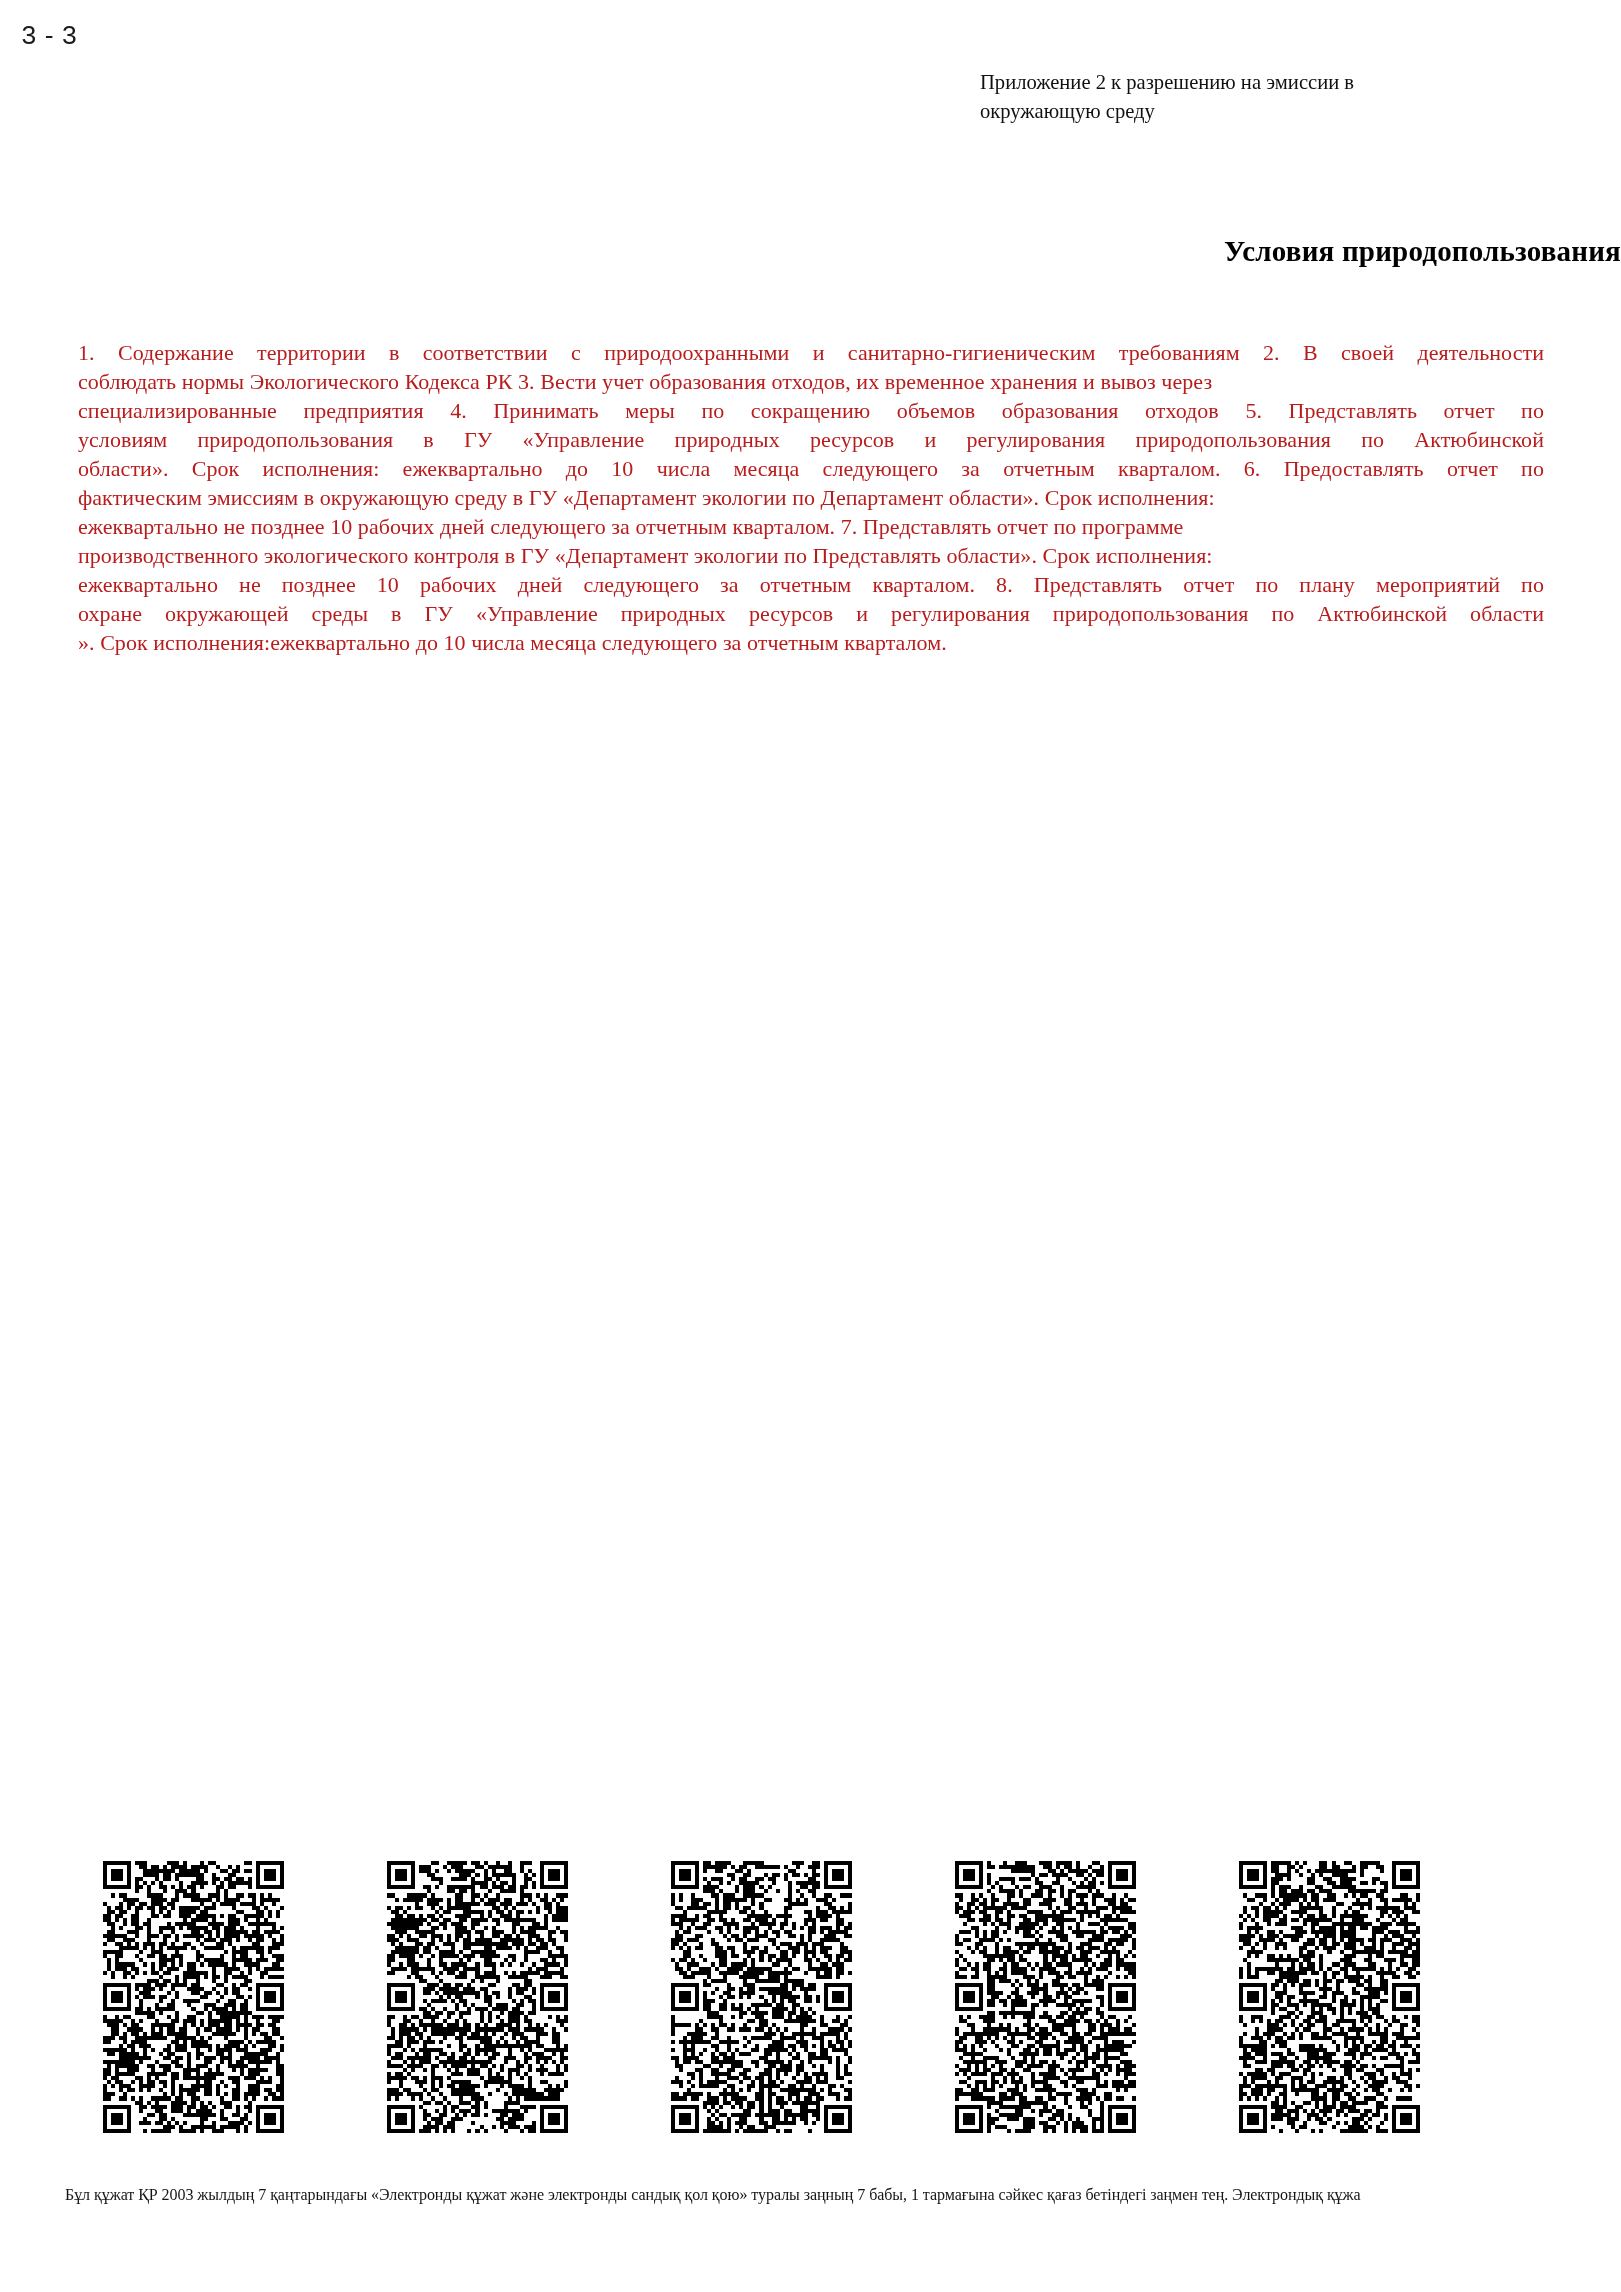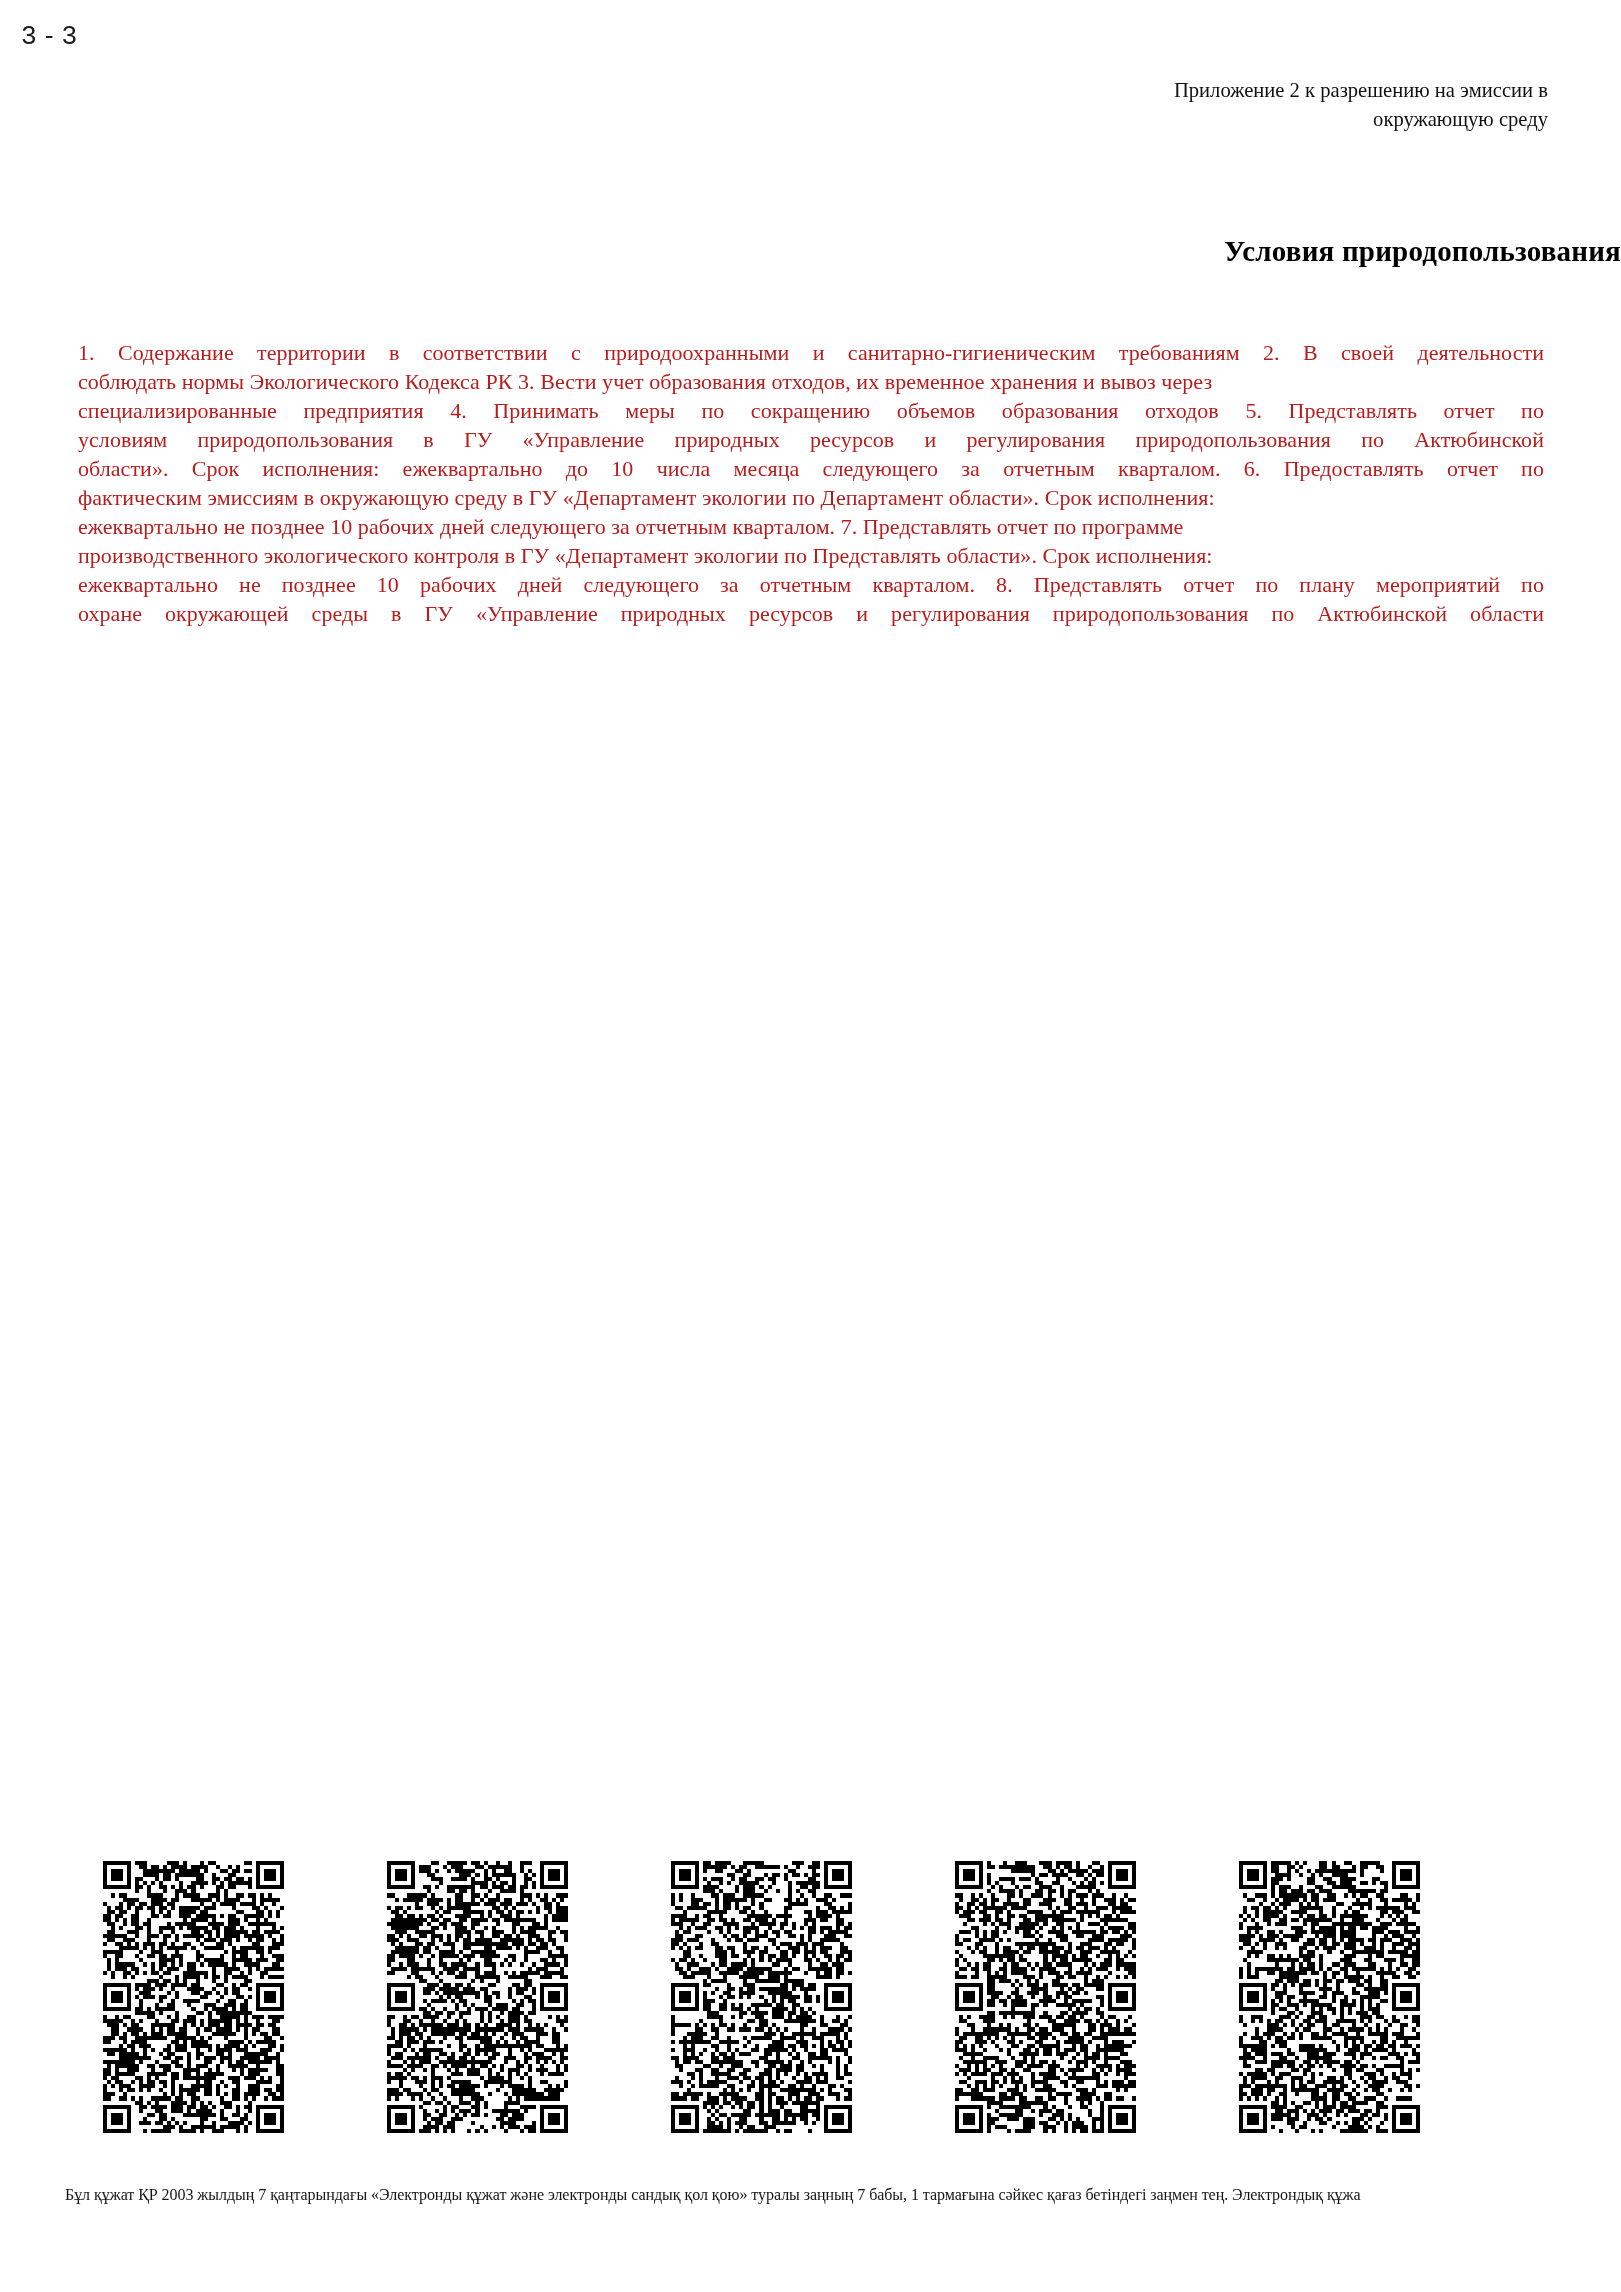--- a/index.html
+++ b/index.html
@@ -31,23 +31,22 @@
     font-size: 26.5px;
     letter-spacing: 0.5px;
     color: #1b1b1b;
     white-space: pre;
   }
 
   
   .doc-header {
     position: absolute;
     left: 980px;
-    top: 76px;
+    top: 68px;
     width: 568px;
-    text-align: right;
     font-size: 20.6px;
     line-height: 29px;
     color: #111111;
   }
   .doc-header .hl {
     display: block;
     white-space: pre;
   }
 
   
@@ -142,20 +141,21 @@
     <div class="body-line justify">1. Содержание территории в соответствии с природоохранными и санитарно-гигиеническим требованиям 2. В своей деятельности</div>
     <div class="body-line">соблюдать нормы Экологического Кодекса РК 3. Вести учет образования отходов, их временное хранения и вывоз через</div>
     <div class="body-line justify">специализированные предприятия 4. Принимать меры по сокращению объемов образования отходов 5. Представлять отчет по</div>
     <div class="body-line justify">условиям природопользования в ГУ «Управление природных ресурсов и регулирования природопользования по Актюбинской</div>
     <div class="body-line justify">области». Срок исполнения: ежеквартально до 10 числа месяца следующего за отчетным кварталом. 6. Предоставлять отчет по</div>
     <div class="body-line">фактическим эмиссиям в окружающую среду в ГУ «Департамент экологии по Департамент области». Срок исполнения:</div>
     <div class="body-line">ежеквартально не позднее 10 рабочих дней следующего за отчетным кварталом. 7. Представлять отчет по программе</div>
     <div class="body-line">производственного экологического контроля в ГУ «Департамент экологии по Представлять области». Срок исполнения:</div>
     <div class="body-line justify">ежеквартально не позднее 10 рабочих дней следующего за отчетным кварталом. 8. Представлять отчет по плану мероприятий по</div>
     <div class="body-line justify">охране окружающей среды в ГУ «Управление природных ресурсов и регулирования природопользования по Актюбинской области</div>
+    <div class="body-line">». Срок исполнения:ежеквартально до 10 числа месяца следующего за отчетным кварталом.</div>
   </div>
 
   <div class="qr-strip">
     <div class="qr-code">
         <svg viewBox="0 0 45 67" preserveAspectRatio="none" shape-rendering="crispEdges" xmlns="http://www.w3.org/2000/svg">
           <rect width="45" height="67" fill="#ffffff"></rect>
           <g fill="#000000">
             <rect x="0" y="0" width="7" height="1"></rect>
             <rect x="8" y="0" width="3" height="1"></rect>
             <rect x="16" y="0" width="3" height="1"></rect>

